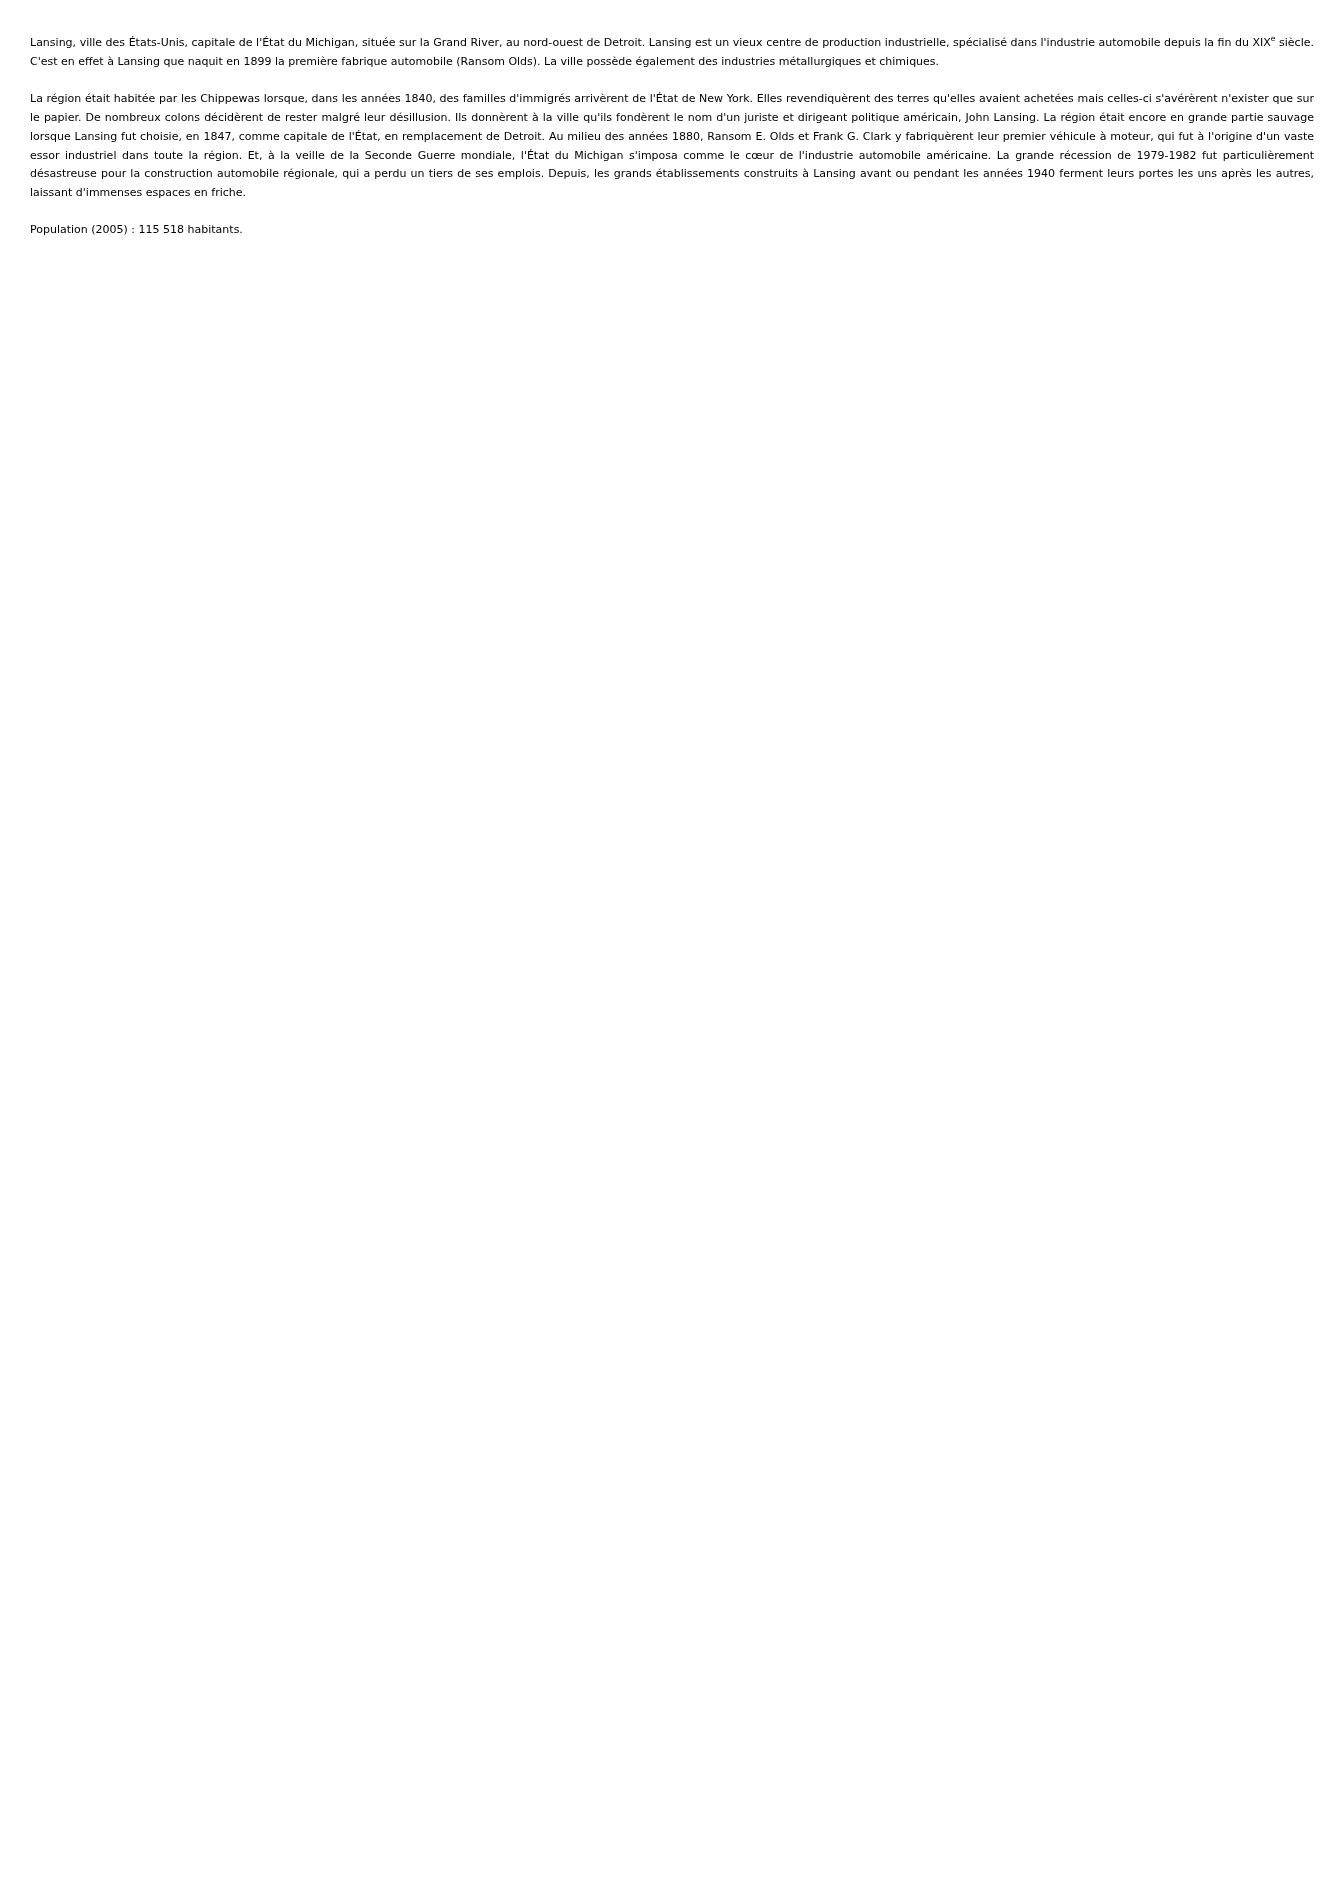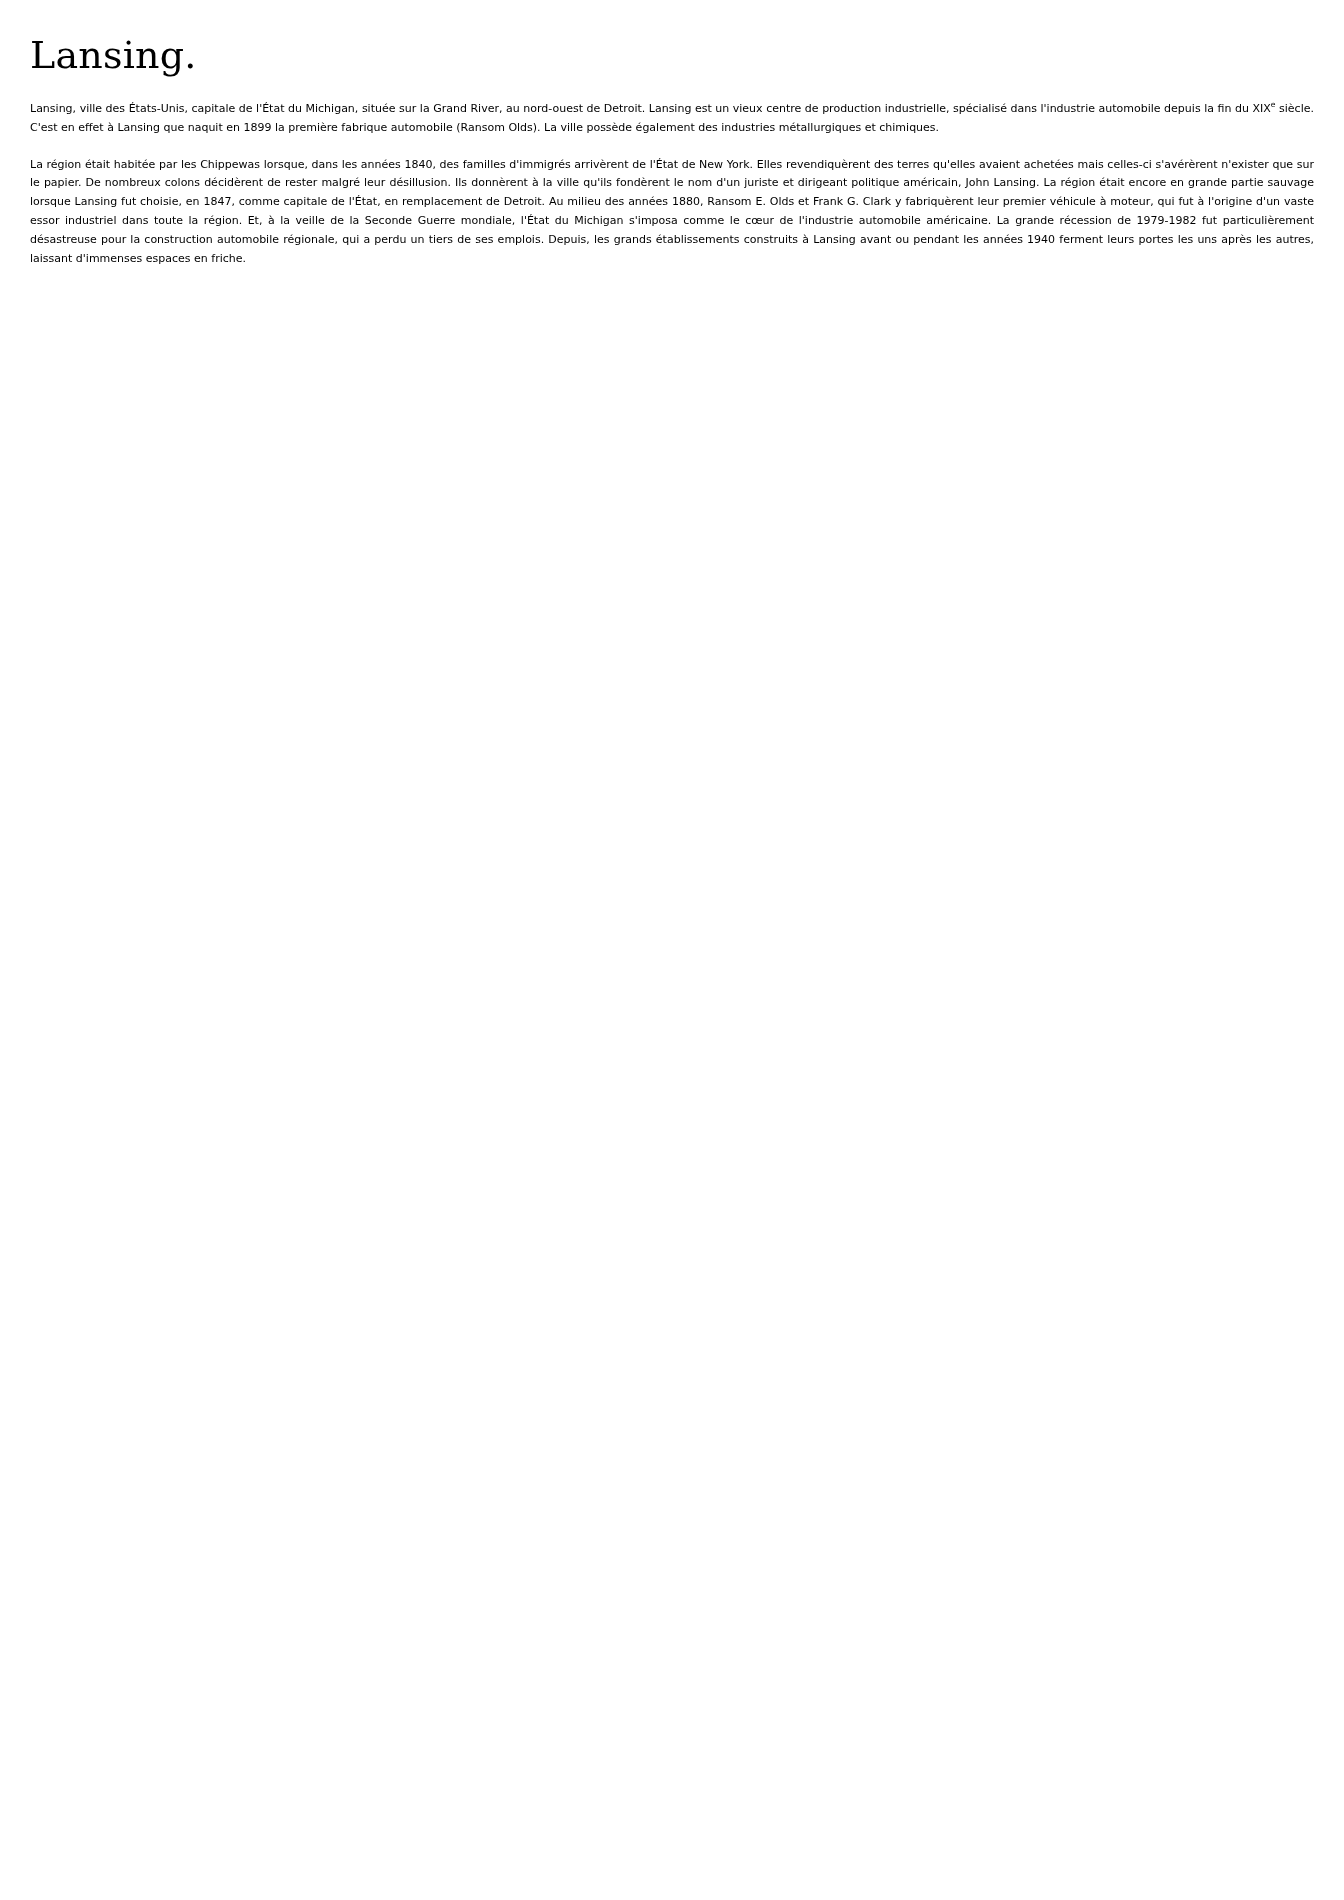--- a/index.html
+++ b/index.html
@@ -40,20 +40,20 @@
     font-size: 0.7em;
     vertical-align: super;
     line-height: 0;
   }
 </style>
 </head>
 <body>
 
 <div class="page">
 
-  <h1 class="article-title">Lansing.</h1>
 
   <p class="para"><span>Lansing, ville des États-Unis, capitale de l'État du Michigan, située sur la Grand River, au nord-ouest de Detroit. Lansing est un vieux centre de production industrielle, spécialisé dans l'industrie automobile depuis la fin du XIX</span><sup>e</sup><span> siècle. C'est en effet à Lansing que naquit en 1899 la première fabrique automobile (Ransom Olds). La ville possède également des industries métallurgiques et chimiques.</span></p>
 
   <p class="para">La région était habitée par les Chippewas lorsque, dans les années 1840, des familles d'immigrés arrivèrent de l'État de New York. Elles revendiquèrent des terres qu'elles avaient achetées mais celles-ci s'avérèrent n'exister que sur le papier. De nombreux colons décidèrent de rester malgré leur désillusion. Ils donnèrent à la ville qu'ils fondèrent le nom d'un juriste et dirigeant politique américain, John Lansing. La région était encore en grande partie sauvage lorsque Lansing fut choisie, en 1847, comme capitale de l'État, en remplacement de Detroit. Au milieu des années 1880, Ransom E. Olds et Frank G. Clark y fabriquèrent leur premier véhicule à moteur, qui fut à l'origine d'un vaste essor industriel dans toute la région. Et, à la veille de la Seconde Guerre mondiale, l'État du Michigan s'imposa comme le cœur de l'industrie automobile américaine. La grande récession de 1979-1982 fut particulièrement désastreuse pour la construction automobile régionale, qui a perdu un tiers de ses emplois. Depuis, les grands établissements construits à Lansing avant ou pendant les années 1940 ferment leurs portes les uns après les autres, laissant d'immenses espaces en friche.</p>
 
+  <p class="para last">Population (2005) : 115 518 habitants.</p>
 
 </div>
 
 </body></html>

